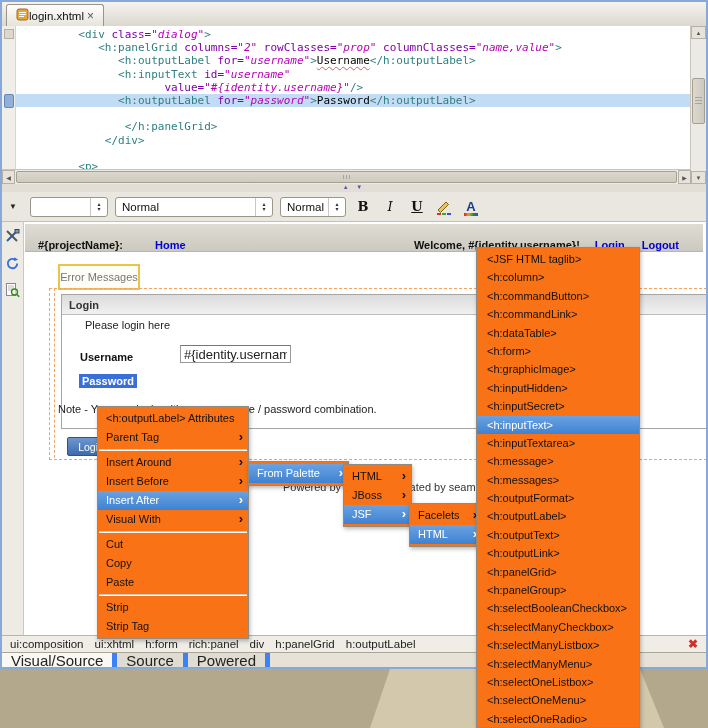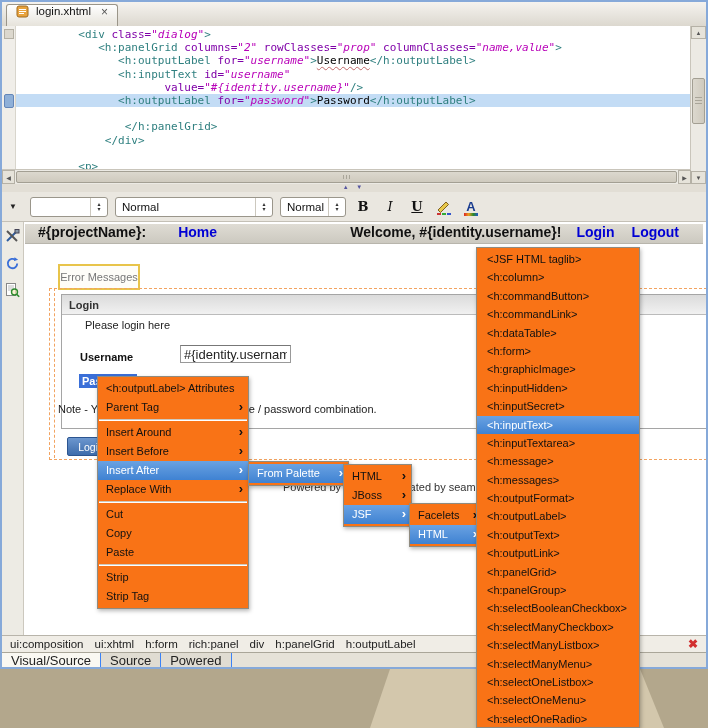--- a/index.html
+++ b/index.html
@@ -8,21 +8,21 @@
   
   .desktop{position:absolute;left:0;top:669px;width:708px;height:59px;background:var(--desktop-base)}
   .desktop-light{position:absolute;inset:0;background:var(--desktop-light);
     clip-path:polygon(390px 0,640px 0,664px 59px,370px 59px)}
   
   .window{position:absolute;left:0;top:0;width:708px;height:669px;box-sizing:border-box;
     border:2px solid var(--window-border);background:#ece9e2;z-index:1}
   
   .tabstrip{position:absolute;left:0;top:0;right:0;height:24px;
     background:linear-gradient(#f5f3ef,#dcd8cf);border-bottom:1px solid #b7b3a8}
-  .etab{position:absolute;left:4px;top:2px;height:21px;display:flex;align-items:flex-start;gap:7px;
+  .etab{position:absolute;left:4px;top:2px;height:21px;display:flex;align-items:center;gap:0;
     padding:0 9px;background:linear-gradient(#ffffff,#e6e3db);border:1px solid #9a9589;border-bottom:none;
     border-radius:3px 3px 0 0;font-size:11.5px;color:#111}
   .tabclose{color:#555;font-size:12px;margin-left:3px;cursor:pointer}
   
   .source-pane{position:absolute;left:0;top:24px;right:0;height:158px;background:#fff}
   .ruler{position:absolute;left:0;top:0;width:13px;bottom:14px;background:#f0eee9;border-right:1px solid #d8d5cc}
   .marker-top{position:absolute;left:2px;top:3px;width:8px;height:8px;background:#dcd8ce;border:1px solid #b4b0a4}
   .marker-sel{position:absolute;left:2px;top:68px;width:8px;height:12px;background:#8fb0d8;border:1px solid #6486b8;border-radius:2px}
   .code{position:absolute;left:14px;top:2px;right:15px;bottom:14px;overflow:hidden;
     font-family:"DejaVu Sans Mono",monospace;font-size:11px;line-height:13.2px;white-space:pre}
@@ -68,22 +68,22 @@
   .tbtn.b{font-weight:bold}.tbtn.i{font-style:italic}.tbtn.u{font-weight:bold;text-decoration:underline}
   .tbicon{width:20px;height:18px;position:relative;display:flex;align-items:center;justify-content:center}
   .fontA{font-weight:bold;color:#1a3c8f;font-size:13px;line-height:12px}
   .fontA-bar{position:absolute;left:3px;right:3px;bottom:0;height:3px;background:linear-gradient(90deg,#d22,#e8a020,#2a8a2a,#2255cc)}
   
   .main{position:absolute;left:0;top:220px;right:0;bottom:32px;background:#fff}
   .side-strip{position:absolute;left:0;top:0;width:22px;height:100%;background:#edebe4;border-right:1px solid #ccc8be;
     display:flex;flex-direction:column;align-items:center;padding-top:5px;gap:9px;box-sizing:border-box}
   .side-btn{width:18px;height:18px;display:flex;align-items:center;justify-content:center}
   .canvas{position:absolute;left:23px;top:0;right:0;height:100%;background:#fff;overflow:hidden}
-  .page-header{position:absolute;left:0;top:2px;right:3px;height:20px;background:linear-gradient(#dfdcd4,#ccc9c0);
-    border-bottom:1px solid #b8b5ac;display:flex;align-items:flex-start;font-size:14px;color:#111;
+  .page-header{position:absolute;left:0;top:2px;right:3px;height:28px;background:linear-gradient(#dfdcd4,#ccc9c0);
+    border-bottom:1px solid #b8b5ac;display:flex;align-items:flex-end;font-size:11px;color:#111;
     padding:0 24px 0 13px;box-sizing:border-box}
   .bold{font-weight:bold}
   .plink{color:var(--link-blue);font-weight:bold;}
   .ph-home{margin-left:32px}
   .ph-spacer{flex:1}
   .ph-login{margin-left:15px}.ph-logout{margin-left:17px}
   .error-box{position:absolute;left:33px;top:42px;width:78px;height:22px;border:2px solid var(--error-border);
     background:#fefdf8;color:#777;font-size:11px;display:flex;align-items:center;justify-content:center}
   .dashed-region{position:absolute;left:24px;top:66px;width:656px;height:170px;border:1px dashed var(--dashed-orange)}
   .dashed-v{position:absolute;left:29px;top:66px;height:170px;border-left:1px dashed var(--dashed-orange)}
@@ -103,31 +103,31 @@
     display:flex;align-items:center;justify-content:center}
   .powered{position:absolute;left:258px;top:259px;font-size:11px;color:#333;white-space:nowrap}
   .plink2{color:var(--link-blue);text-decoration:underline}
   
   .breadcrumb{position:absolute;left:0;bottom:15px;right:0;height:17px;background:#f0ede6;border-top:1px solid #b8b4aa;
     box-sizing:border-box}
   .crumbs{position:absolute;left:8px;top:0;bottom:0;display:flex;align-items:center;gap:11px;font-size:11.5px;color:#222}
   .bc-close{position:absolute;right:8px;top:1px;color:var(--close-red);font-size:12px;font-weight:bold}
   .bottom-tabs{position:absolute;left:0;bottom:0;right:0;height:15px;background:#e6e2d8;border-top:1px solid #aaa699;
     display:flex;box-sizing:border-box}
-  .btab{padding:0 9px;font-size:13px;color:#222;display:flex;align-items:center;background:#e0dcd2;
-    border-right:1px solid #3b82f6}
+  .btab{padding:0 9px;font-size:15px;color:#222;display:flex;align-items:center;background:#e0dcd2;
+    border-right:5px solid #3b82f6}
   .btab.active{background:#faf8f2}
   
   .menu{position:absolute;background:#f97316;border:1px solid #8f8b80;box-shadow:1px 2px 4px rgba(0,0,0,.28);
     padding:2px 0;font-size:11px;color:#111}
   .mitem{position:relative;height:19px;line-height:19px;padding:0 16px 0 8px;white-space:nowrap}
   .mitem.mhl{background:linear-gradient(var(--menu-highlight-light),var(--menu-highlight));color:#fff}
   .marrow{position:absolute;right:5px;top:0;font-size:13px;font-weight:bold;line-height:18px}
   .msep{height:1px;background:#cdc9bd;border-bottom:1px solid #fff;margin:2px 1px}
-  .menu.ctx{left:97px;top:376px;width:150px;z-index:10}
+  .menu.ctx{left:97px;top:406px;width:150px;z-index:10}
   .menu.m-palette{left:248px;top:461px;width:99px;z-index:11}
   .menu.m-groups{left:343px;top:464px;width:67px;z-index:12}
   .menu.m-jsf{left:409px;top:503px;width:72px;z-index:13}
   .menu.taglib{left:476px;top:247px;width:164px;height:481px;box-sizing:border-box;overflow:hidden;z-index:14;font-size:11px}
   .menu.taglib .mitem{height:18.4px;line-height:18.4px;padding-left:10px}
 </style>
 </head>
 <body>
 
 <div class="screen">
@@ -292,21 +292,21 @@
       </div>
   </div>
 
   <div class="menu ctx">
       <div class="mitem"><span class="mlabel">&lt;h:outputLabel&gt; Attributes</span></div>
       <div class="mitem"><span class="mlabel">Parent Tag</span><span class="marrow">›</span></div>
       <div class="msep"></div>
       <div class="mitem"><span class="mlabel">Insert Around</span><span class="marrow">›</span></div>
       <div class="mitem"><span class="mlabel">Insert Before</span><span class="marrow">›</span></div>
       <div class="mitem mhl"><span class="mlabel">Insert After</span><span class="marrow">›</span></div>
-      <div class="mitem"><span class="mlabel">Replace With</span><span class="marrow">›</span></div>
+      <div class="mitem"><span class="mlabel">Visual With</span><span class="marrow">›</span></div>
       <div class="msep"></div>
       <div class="mitem"><span class="mlabel">Cut</span></div>
       <div class="mitem"><span class="mlabel">Copy</span></div>
       <div class="mitem"><span class="mlabel">Paste</span></div>
       <div class="msep"></div>
       <div class="mitem"><span class="mlabel">Strip</span></div>
       <div class="mitem"><span class="mlabel">Strip Tag</span></div>
     </div>
   <div class="menu m-palette">
       <div class="mitem mhl"><span class="mlabel">From Palette</span><span class="marrow">›</span></div>

